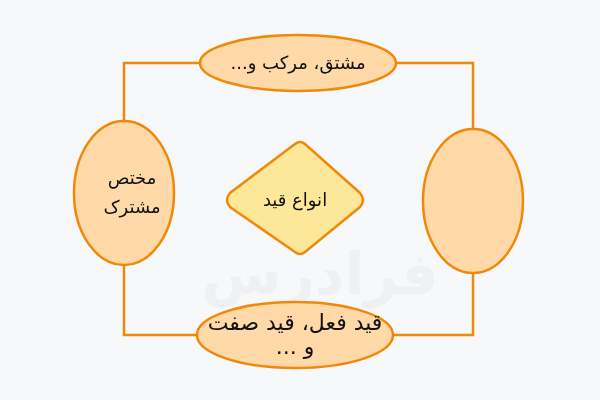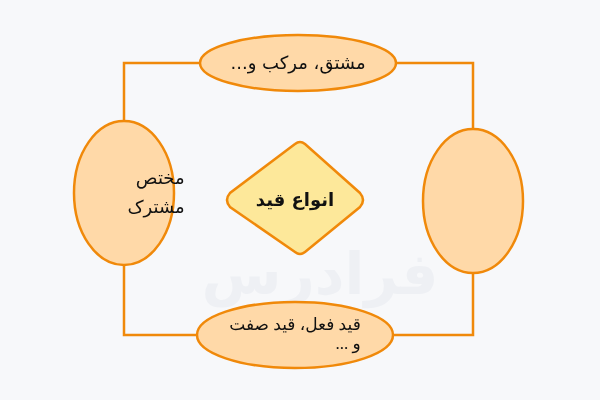--- a/index.html
+++ b/index.html
@@ -6,21 +6,21 @@
     body {
       width: 600px; height: 400px; overflow: hidden;
       background: #f7f8fa;
       font-family: "DejaVu Sans", sans-serif;
       position: relative;
     }
     .canvas { position: absolute; left: 0; top: 0; width: 600px; height: 400px; }
     .node-text {
       position: absolute;
       display: flex; align-items: center; justify-content: center;
-      text-align: right;
+      text-align: center;
       direction: rtl;
       color: #111;
       font-size: 17px;
       line-height: 1.35;
       white-space: pre-line;
     }
     .watermark {
       position: absolute; left: 200px; top: 240px; width: 240px; height: 70px;
       direction: rtl; text-align: center;
       font-size: 58px; font-weight: bold; color: #eef0f4;
@@ -47,18 +47,18 @@
     <ellipse cx="124" cy="193" rx="50" ry="72" fill="#ffd9a8" stroke="#f0890a" stroke-width="2.5"></ellipse>
 
     <ellipse cx="473" cy="201" rx="50" ry="72" fill="#ffd9a8" stroke="#f0890a" stroke-width="2.5"></ellipse>
 
     <ellipse cx="295" cy="335" rx="98" ry="33" fill="#ffd9a8" stroke="#f0890a" stroke-width="2.5"></ellipse>
 
     <path d="M295,144 Q300,140 305,144 L360,193 Q366,200 360,207 L305,252 Q300,256 295,252 L230,207 Q224,200 230,193 Z" fill="#fde89a" stroke="#f0890a" stroke-width="2.5"></path>
   </svg>
 
   <div class="node-text" style="left:200px;top:43px;width:196px;height:40px;font-size:18px;">مشتق، مرکب و...</div>
-  <div class="node-text" style="left:74px;top:150px;width:116px;height:86px;font-size:18px;line-height:1.6;padding-left:24px;">مختص
+  <div class="node-text" style="left:74px;top:150px;width:116px;height:86px;font-size:18px;line-height:1.6;">مختص
 مشترک</div>
-  <div class="node-text" style="left:197px;top:310px;width:196px;height:50px;font-size:17px;line-height:1.1;font-family:Liberation Serif, serif;">قید فعل، قید صفت
+  <div class="node-text" style="left:197px;top:310px;width:196px;height:50px;font-size:22px;line-height:1.1;">قید فعل، قید صفت
 و ...</div>
-  <div class="node-text" style="left:240px;top:180px;width:110px;height:40px;font-size:18px;font-weight:bold;">انواع قید</div>
+  <div class="node-text" style="left:240px;top:180px;width:110px;height:40px;font-size:18px;">انواع قید</div>
 </div>
 
 </body></html>

